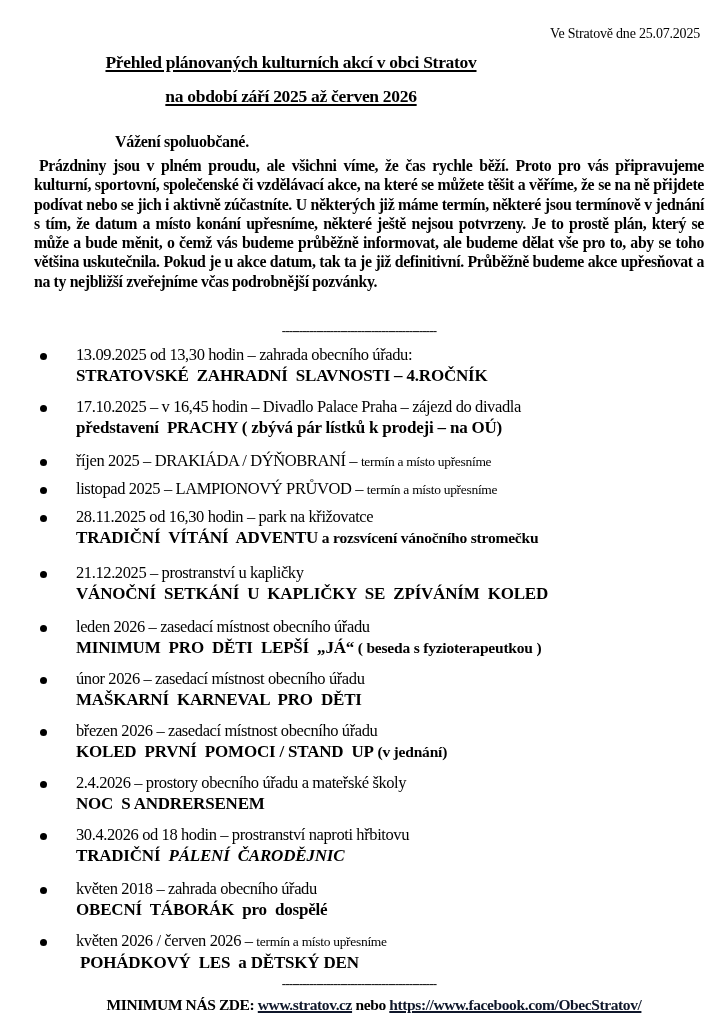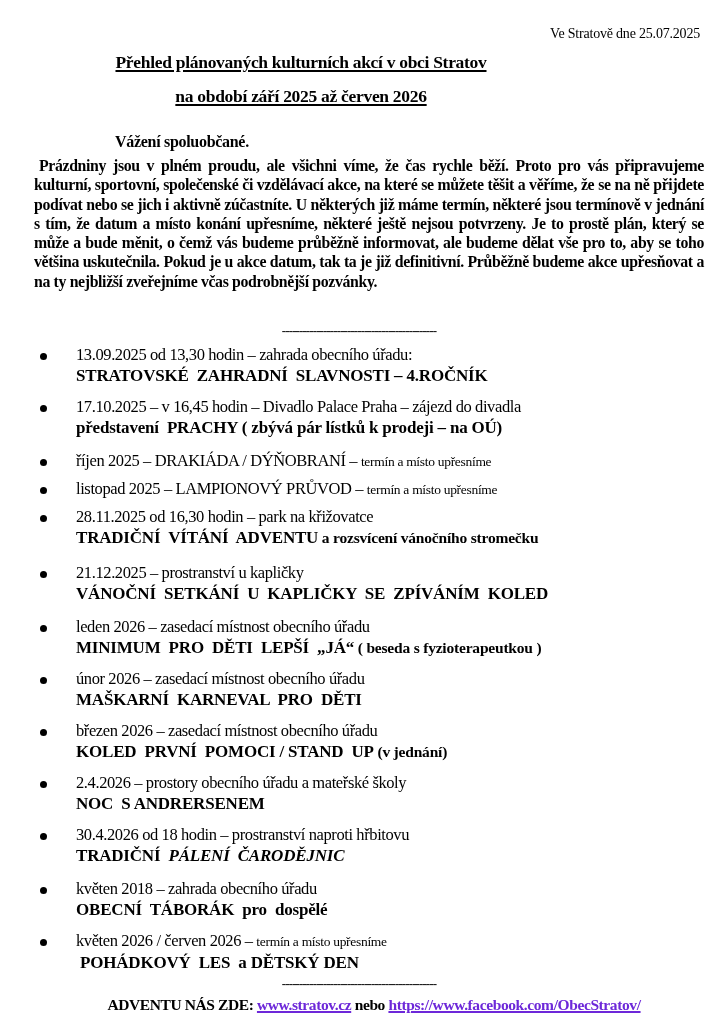--- a/index.html
+++ b/index.html
@@ -26,21 +26,20 @@
     position: absolute;
     left: 0;
     width: 582px;
     text-align: center;
     font-weight: bold;
     font-size: 17.5px;
     text-decoration: underline;
     text-decoration-thickness: 1.5px;
     text-underline-offset: 2px;
     letter-spacing: -0.3px;
-    margin-left: 10px;
   }
   .title.t1 { top: 52px; }
   .title.t2 { top: 86px; }
   .salutation {
     position: absolute;
     top: 133px;
     left: 76px;
     font-weight: bold;
     font-size: 16px;
     letter-spacing: -0.3px;
@@ -121,21 +120,21 @@
     left: 0;
     width: 718px;
     text-align: center;
     font-size: 15.5px;
     font-weight: bold;
     letter-spacing: -0.4px;
     padding-left: 30px;
     box-sizing: border-box;
   }
   .footer a {
-    color: #6d28d9;
+    color: #0f172a;
     text-decoration-thickness: 1.5px;
   }
 </style>
 </head>
 <body>
 
 <div class="date-line">Ve Stratově dne 25.07.2025</div>
 
 <div class="title t1">Přehled plánovaných kulturních akcí v obci Stratov </div>
 <div class="title t2">na období září 2025 až červen 2026</div>
@@ -207,14 +206,14 @@
     <li class="event" style="position: absolute; top: 586px; left: 0px; width: 718px;">
       <span class="bullet"></span>
       <div class="line1"><span>květen 2026 / červen 2026 – </span><span class="small">termín a místo upřesníme</span></div>
       <div class="line2"><span> POHÁDKOVÝ  LES  a DĚTSKÝ DEN</span></div>
     </li>
   </ul>
 
 <div class="separator sep2">---------------------------------------------</div>
 
 <div class="footer">
-  <span>ADVENTU NÁS ZDE: </span><a href="#">www.stratov.cz</a><span> nebo </span><a href="#">https://www.facebook.com/ObecStratov/</a>
+  <span>MINIMUM NÁS ZDE: </span><a href="#">www.stratov.cz</a><span> nebo </span><a href="#">https://www.facebook.com/ObecStratov/</a>
 </div>
 
 </body></html>

